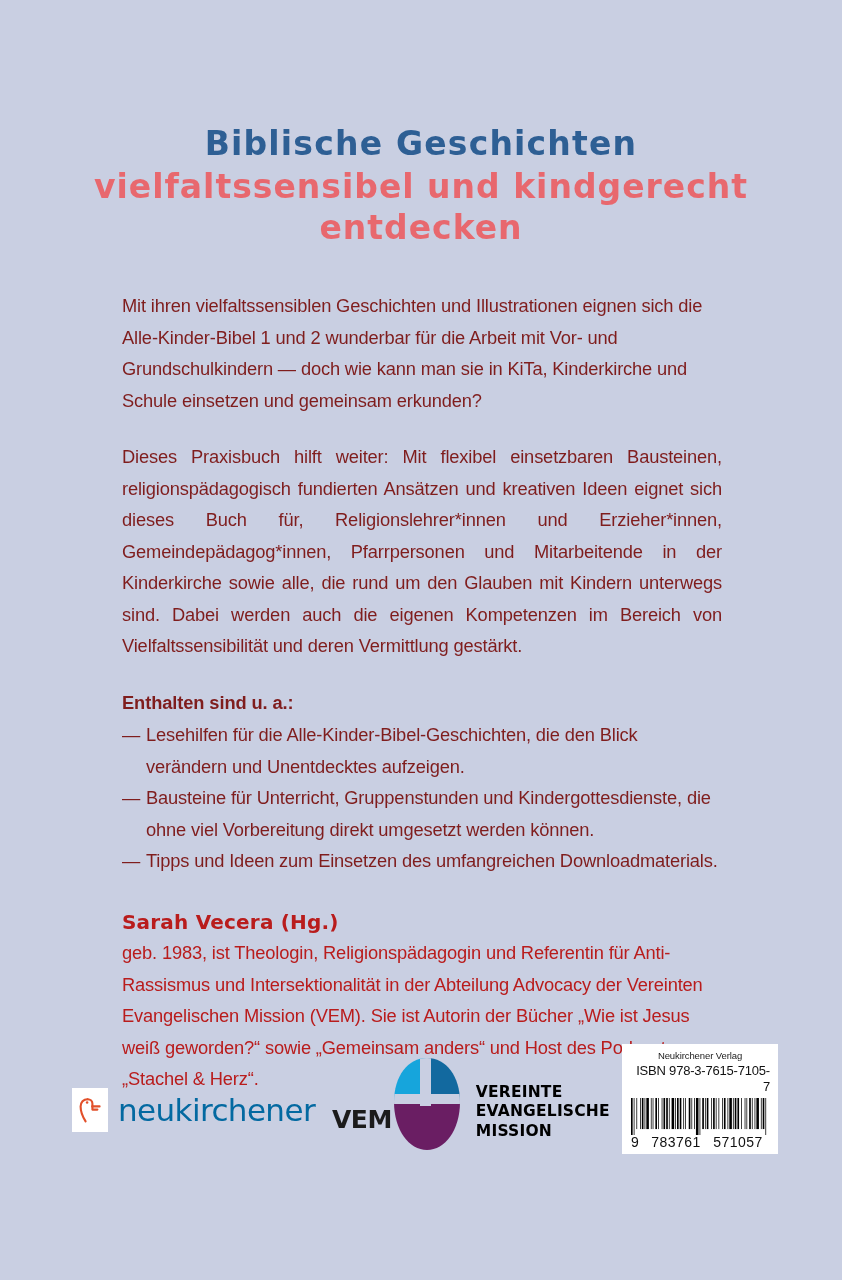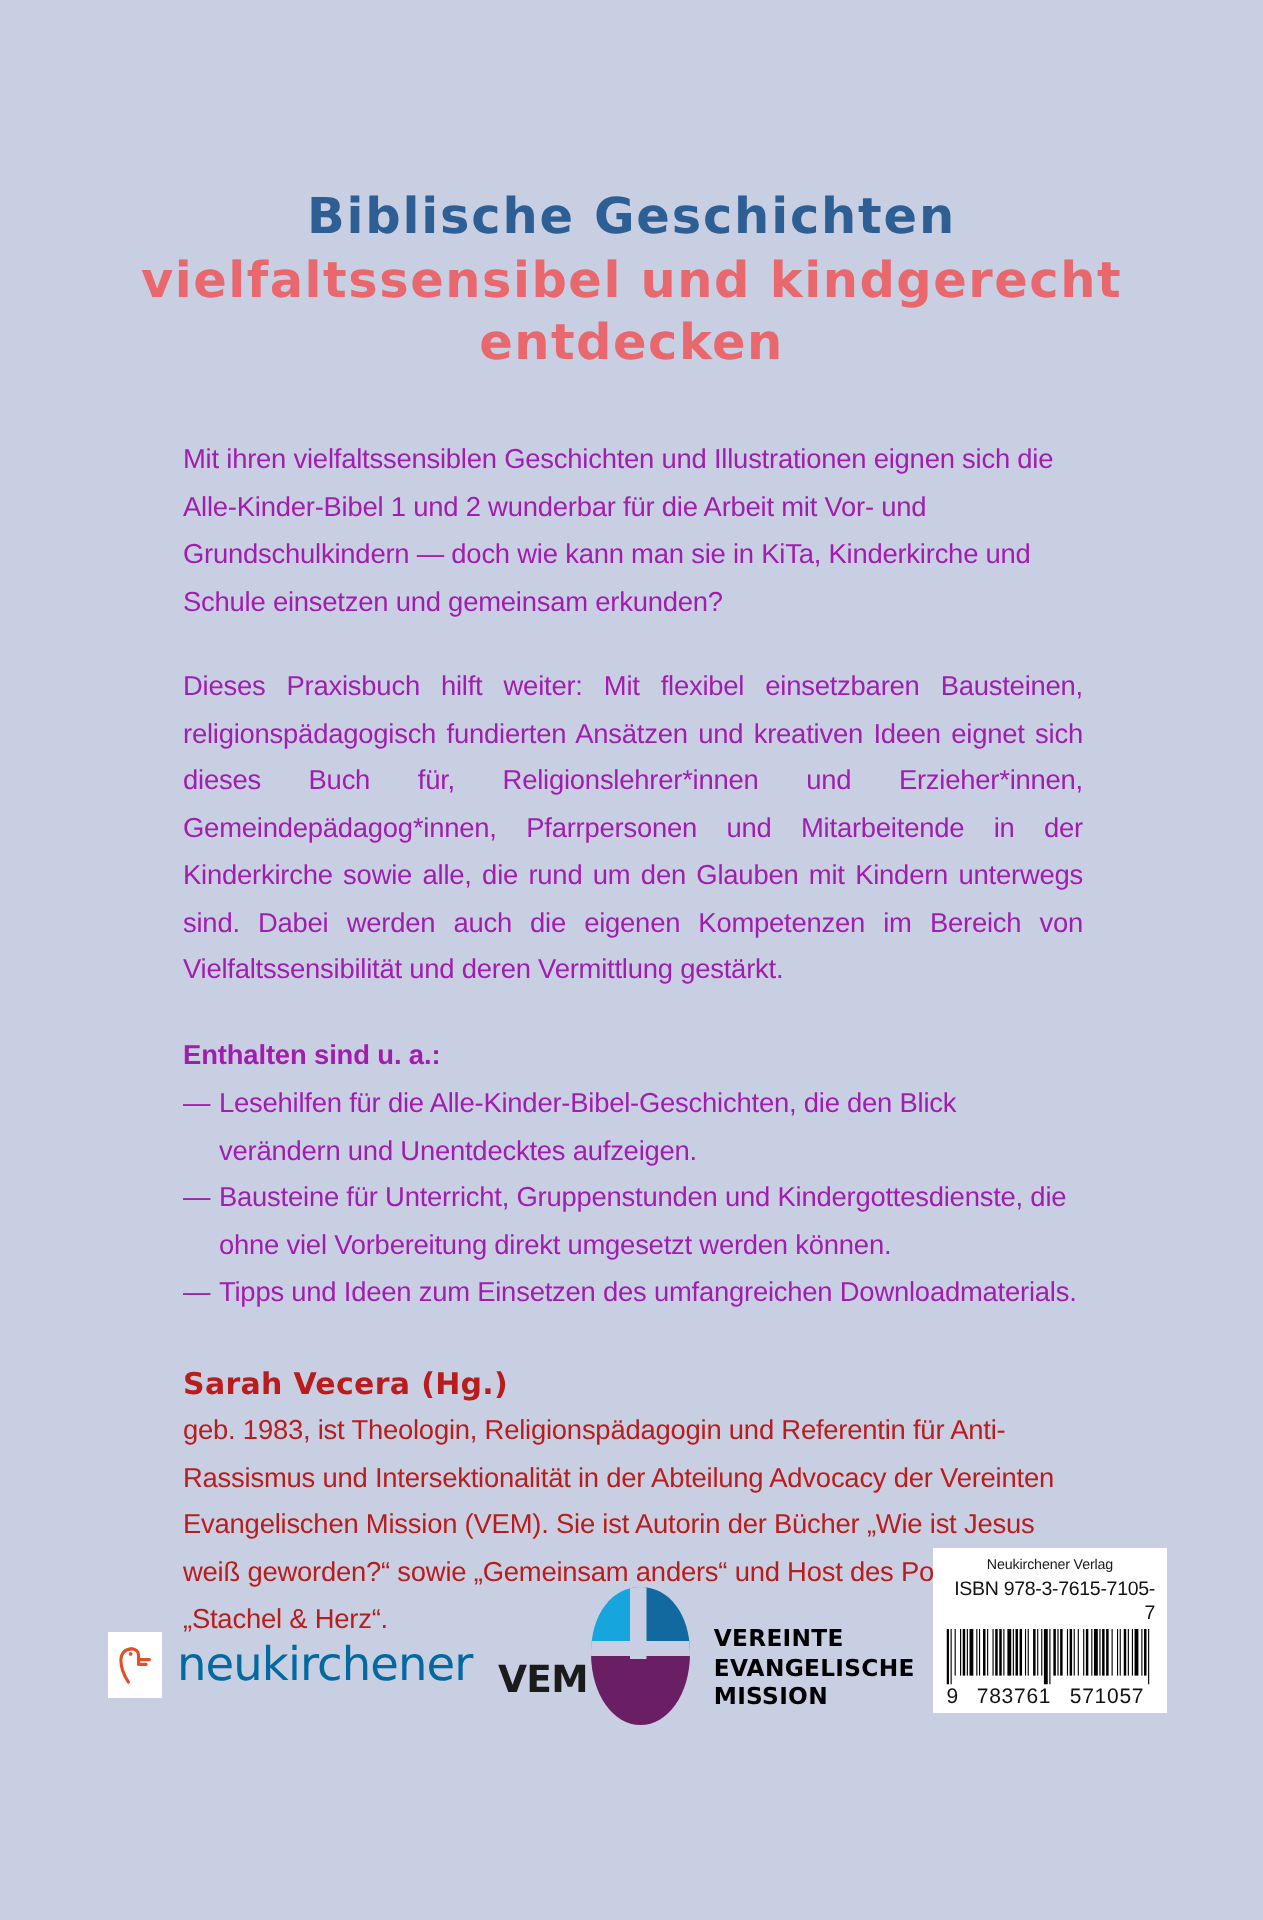--- a/index.html
+++ b/index.html
@@ -58,21 +58,21 @@
     letter-spacing: 1.0px;
     margin-top: 4px;
   }
 
   
   .body-copy {
     position: absolute;
     left: 122px;
     top: 290px;
     width: 600px;
-    color: #a21caf;
+    color: #7f1d1d;
     font-size: 18.3px;
     line-height: 31.5px;
     font-family: "Liberation Sans", sans-serif;
     letter-spacing: -0.15px;
   }
   .para {
     margin: 0 0 25px 0;
     text-align: left;
   }
   .para.justified {
@@ -188,21 +188,21 @@
     font-size: 15.5px;
     line-height: 19.5px;
     letter-spacing: 0.2px;
     margin-top: 12px;
   }
 
   
   .isbn-box {
     position: absolute;
     left: 622px;
-    top: 16px;
+    top: 28px;
     width: 156px;
     height: 110px;
     background: #ffffff;
     box-sizing: border-box;
     padding: 6px 8px 4px 8px;
     display: flex;
     flex-direction: column;
     align-items: center;
   }
   .isbn-publisher {

